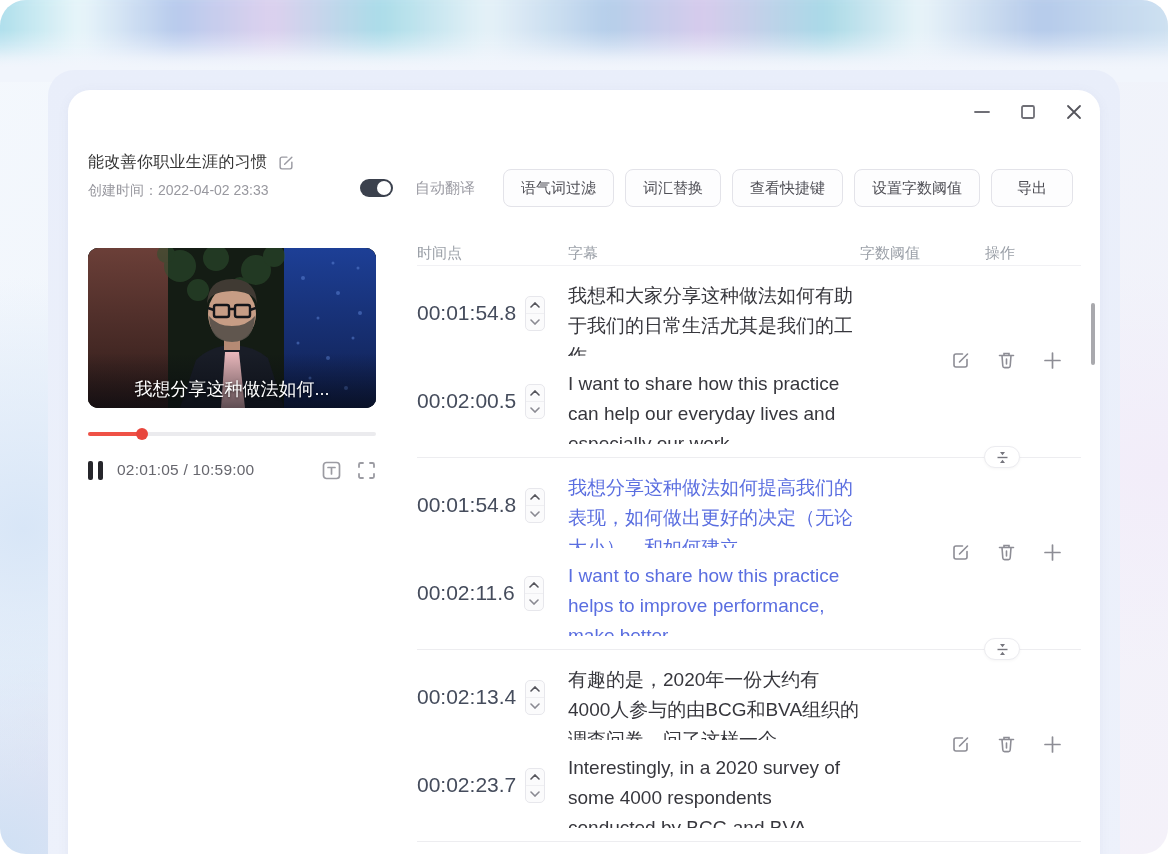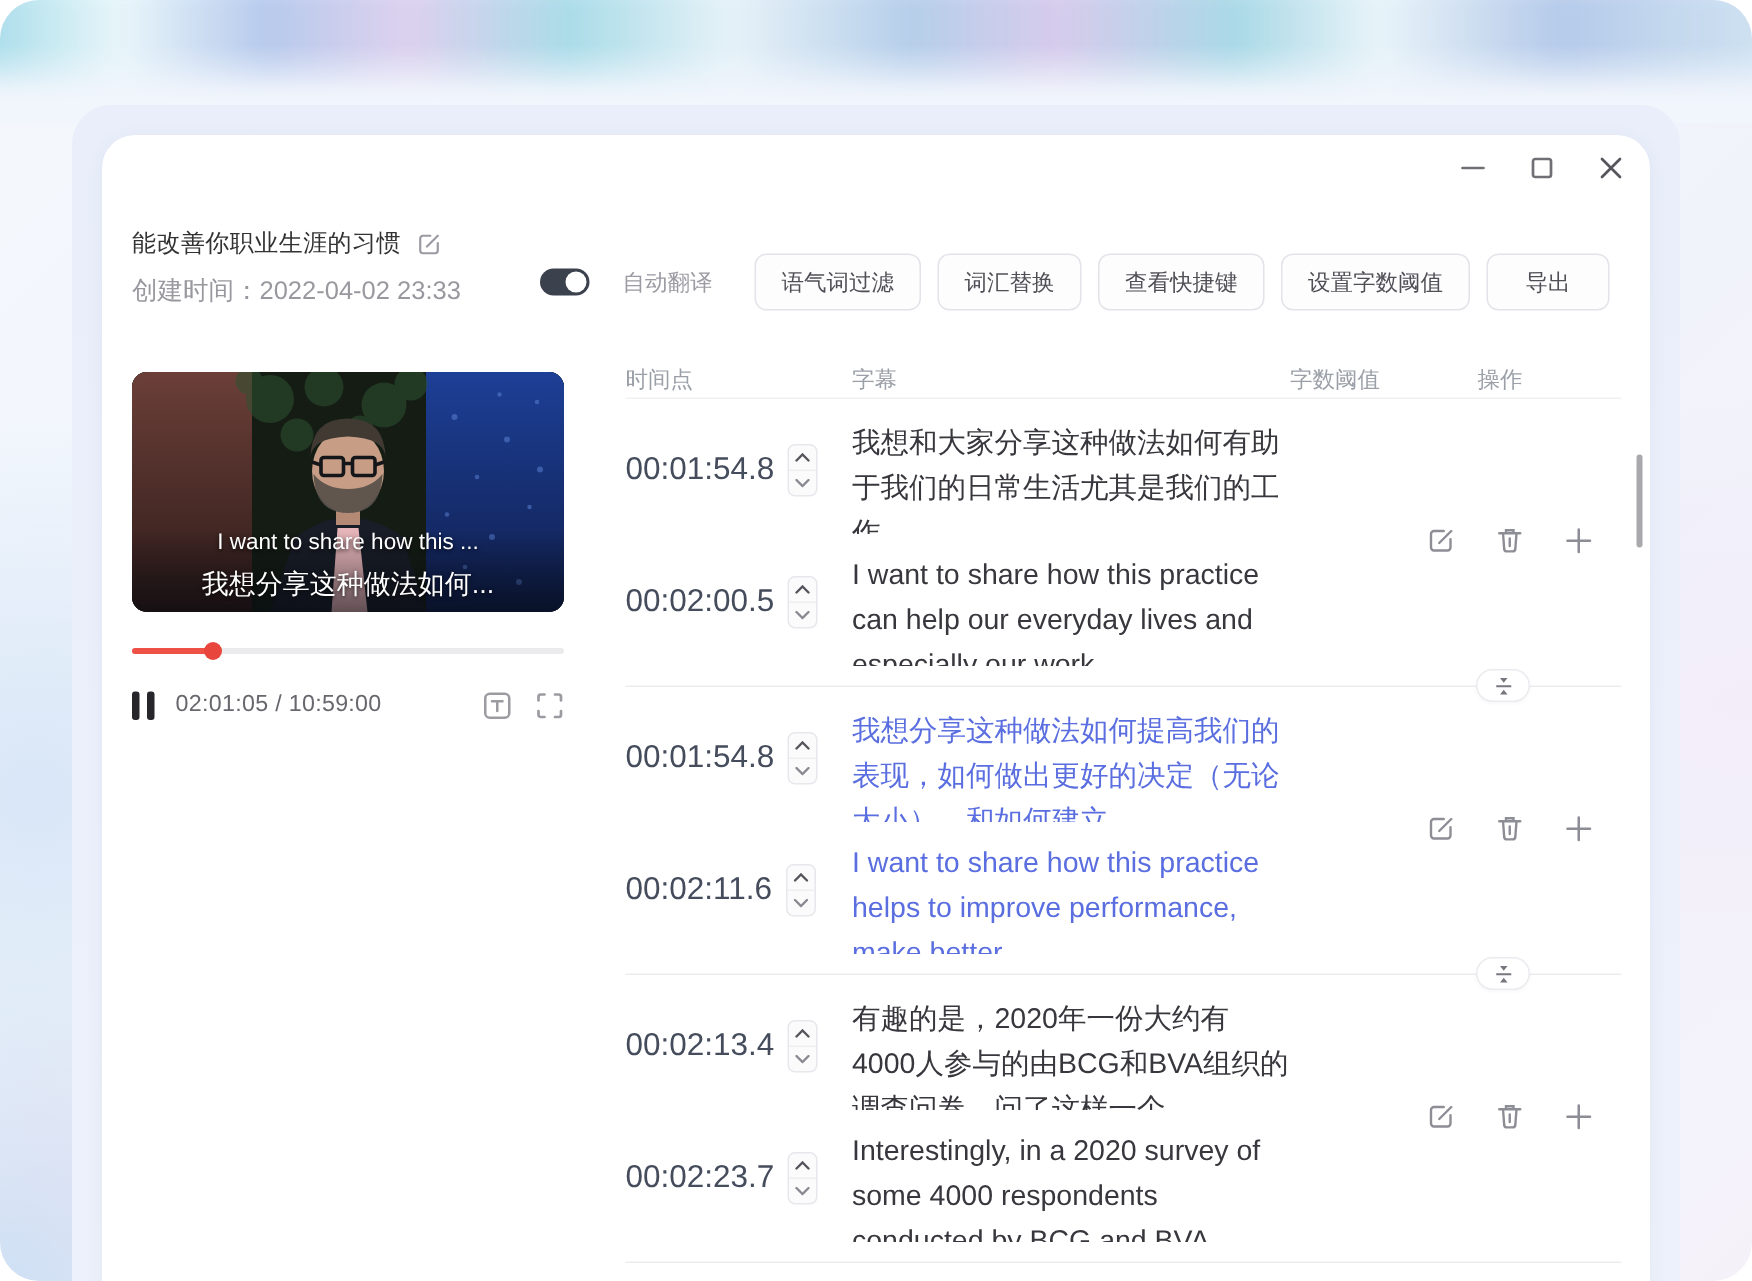--- a/index.html
+++ b/index.html
@@ -27,21 +27,21 @@
     border-radius:22px; background:#fff; box-shadow:0 2px 12px rgba(110,120,150,.07); }
 
   
   .winctl { position:absolute; top:12px; right:16px; display:flex; gap:26px; align-items:center; }
   .winctl .wbtn { width:20px; height:20px; display:flex; align-items:center; justify-content:center; cursor:pointer; }
 
   
   .title-block { position:absolute; left:20px; top:62px; }
   .title-row { display:flex; align-items:center; gap:10px; }
   .page-title { font-size:16px; color:#333; letter-spacing:.3px; }
-  .meta { margin-top:9px; font-size:17px; color:#98989f; }
+  .meta { margin-top:9px; font-size:14px; color:#98989f; }
 
   .controls-row { position:absolute; top:79px; right:27px; height:38px;
     display:flex; align-items:center; gap:11px; }
   .toggle-group { display:flex; align-items:center; gap:22px; margin-right:17px; }
   .toggle { width:33px; height:18px; border-radius:9px; background:#3b414d; position:relative; cursor:pointer; }
   .toggle .knob { position:absolute; right:2px; top:2px; width:14px; height:14px; border-radius:50%; background:#fff; }
   .toggle-label { font-size:15px; color:#9b9ba3; }
   .tbtn { height:38px; padding:0 17px; border:1px solid #e3e3e9; border-radius:8px;
     background:#fdfdfe; font-size:15px; color:#4f4f56; display:flex; align-items:center; cursor:pointer; }
   .tbtn.export { padding:0 25px; }
@@ -198,21 +198,20 @@
           <path d="M119 58 Q119 31 144 31 Q169 31 169 58 Q169 44 144 43 Q119 44 119 58 Z" fill="#403a33"></path>
           <path d="M121 68 Q122 94 144 94 Q166 94 167 68 Q159 78 144 78 Q129 78 121 68 Z" fill="#57504a" opacity="0.92"></path>
           <g fill="none" stroke="#15161a" stroke-width="2.4">
             <rect x="126" y="57" width="15" height="12" rx="2"></rect>
             <rect x="147" y="57" width="15" height="12" rx="2"></rect>
             <path d="M141 61 H147 M126 62 L120 60 M162 62 L168 60"></path>
           </g>
         </g>
         <rect x="0" y="60" width="288" height="100" fill="url(#gV)"></rect>
       </svg>
-      <div class="vsub en">I want to share how this ...</div>
       <div class="vsub zh">我想分享这种做法如何...</div>
     </div>
 
     <div class="progress">
       <div class="ptrack"></div>
       <div class="pfill"></div>
       <div class="pknob"></div>
     </div>
 
     <div class="pcontrols">

